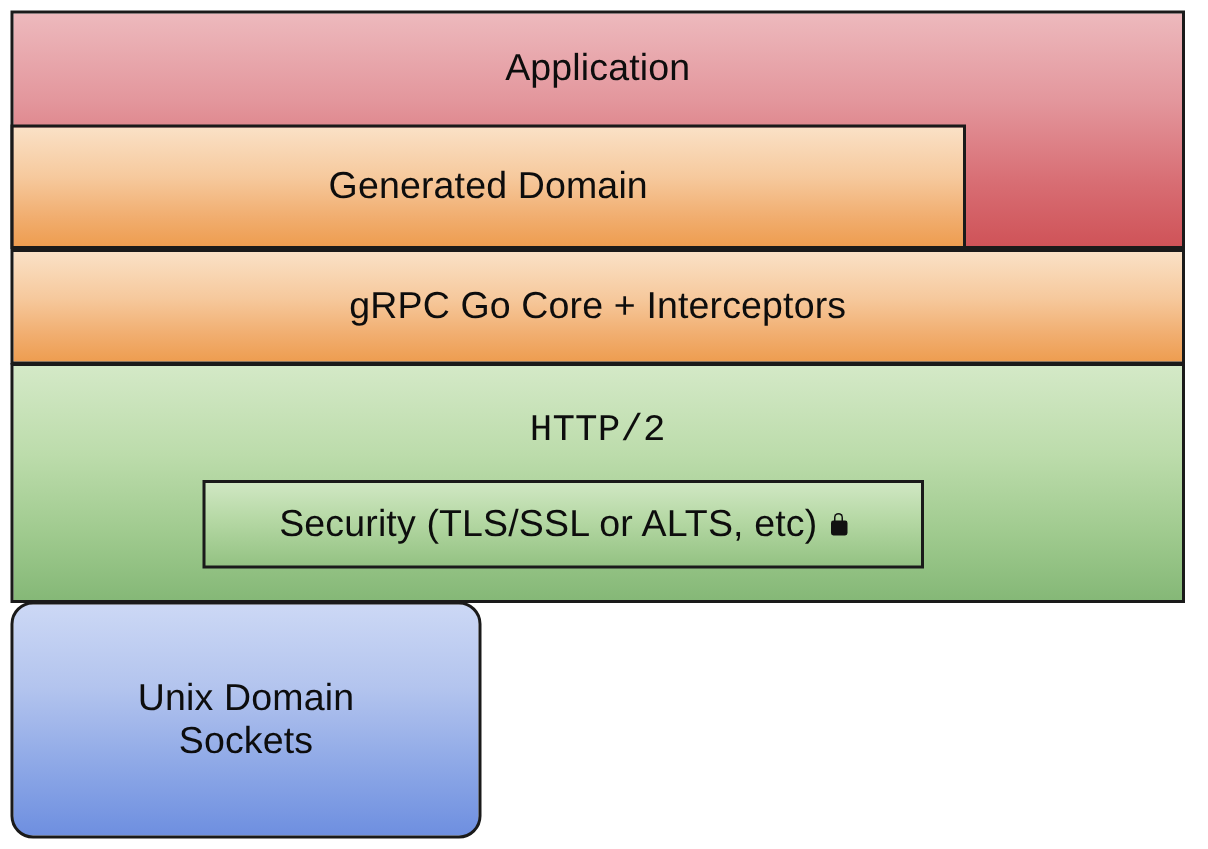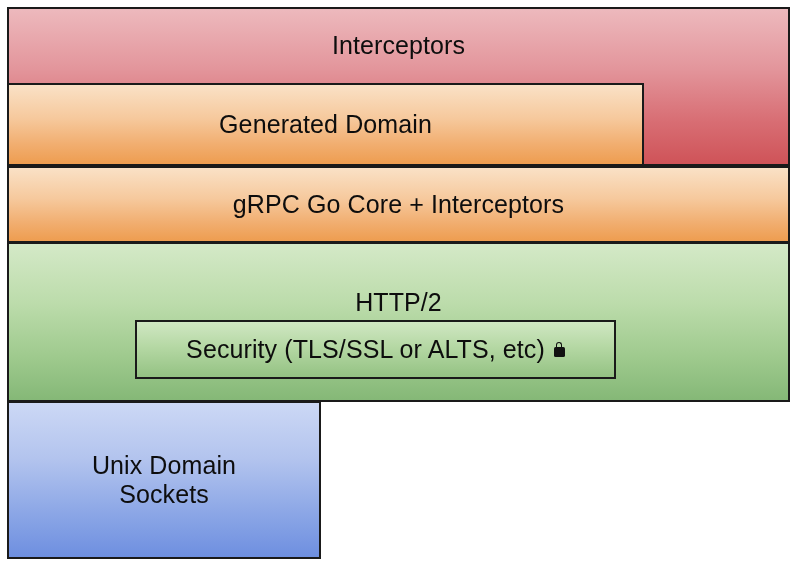--- a/index.html
+++ b/index.html
@@ -71,21 +71,22 @@
   #http2-band {
     left: 7px;
     top: 242px;
     width: 783px;
     height: 160px;
     background: linear-gradient(to bottom, #d4e9c7 0%, #bcdcab 38%, #9fca8e 72%, #85b877 100%);
     align-items: flex-start;
     z-index: 1;
   }
   #http2-band .band-label {
-    margin-top: 44px;
+    margin-top: 28px;
+    font-family: Liberation Mono, monospace;
   }
 
   
   #security-box {
     left: 135px;
     top: 320px;
     width: 481px;
     height: 59px;
     background: linear-gradient(to bottom, #d0e7c3 0%, #b5d8a4 45%, #94c283 100%);
     z-index: 2;
@@ -137,33 +138,34 @@
   .transport-cell {
     box-sizing: border-box;
     border: 2px solid #1a1a1a;
     background: linear-gradient(to bottom, #ccd8f5 0%, #b3c4ee 36%, #8ba6e6 72%, #6e8fe0 100%);
     display: flex;
     align-items: center;
     justify-content: center;
   }
   #unix-domain-sockets-cell {
     width: 314px;
+    border-radius: 15px;
   }
   #tcp-cell {
     width: 469px;
     margin-left: -2px;
   }
 </style>
 </head>
 <body>
 
 <div id="canvas">
 
   <div class="band" id="application-band">
-    <span class="band-label">Interceptors</span>
+    <span class="band-label">Application</span>
   </div>
 
   <div class="band" id="generated-stubs-band">
     <span class="band-label">Generated Domain</span>
   </div>
 
   <div class="band" id="grpc-core-band">
     <span class="band-label">gRPC Go Core + Interceptors</span>
   </div>
 

